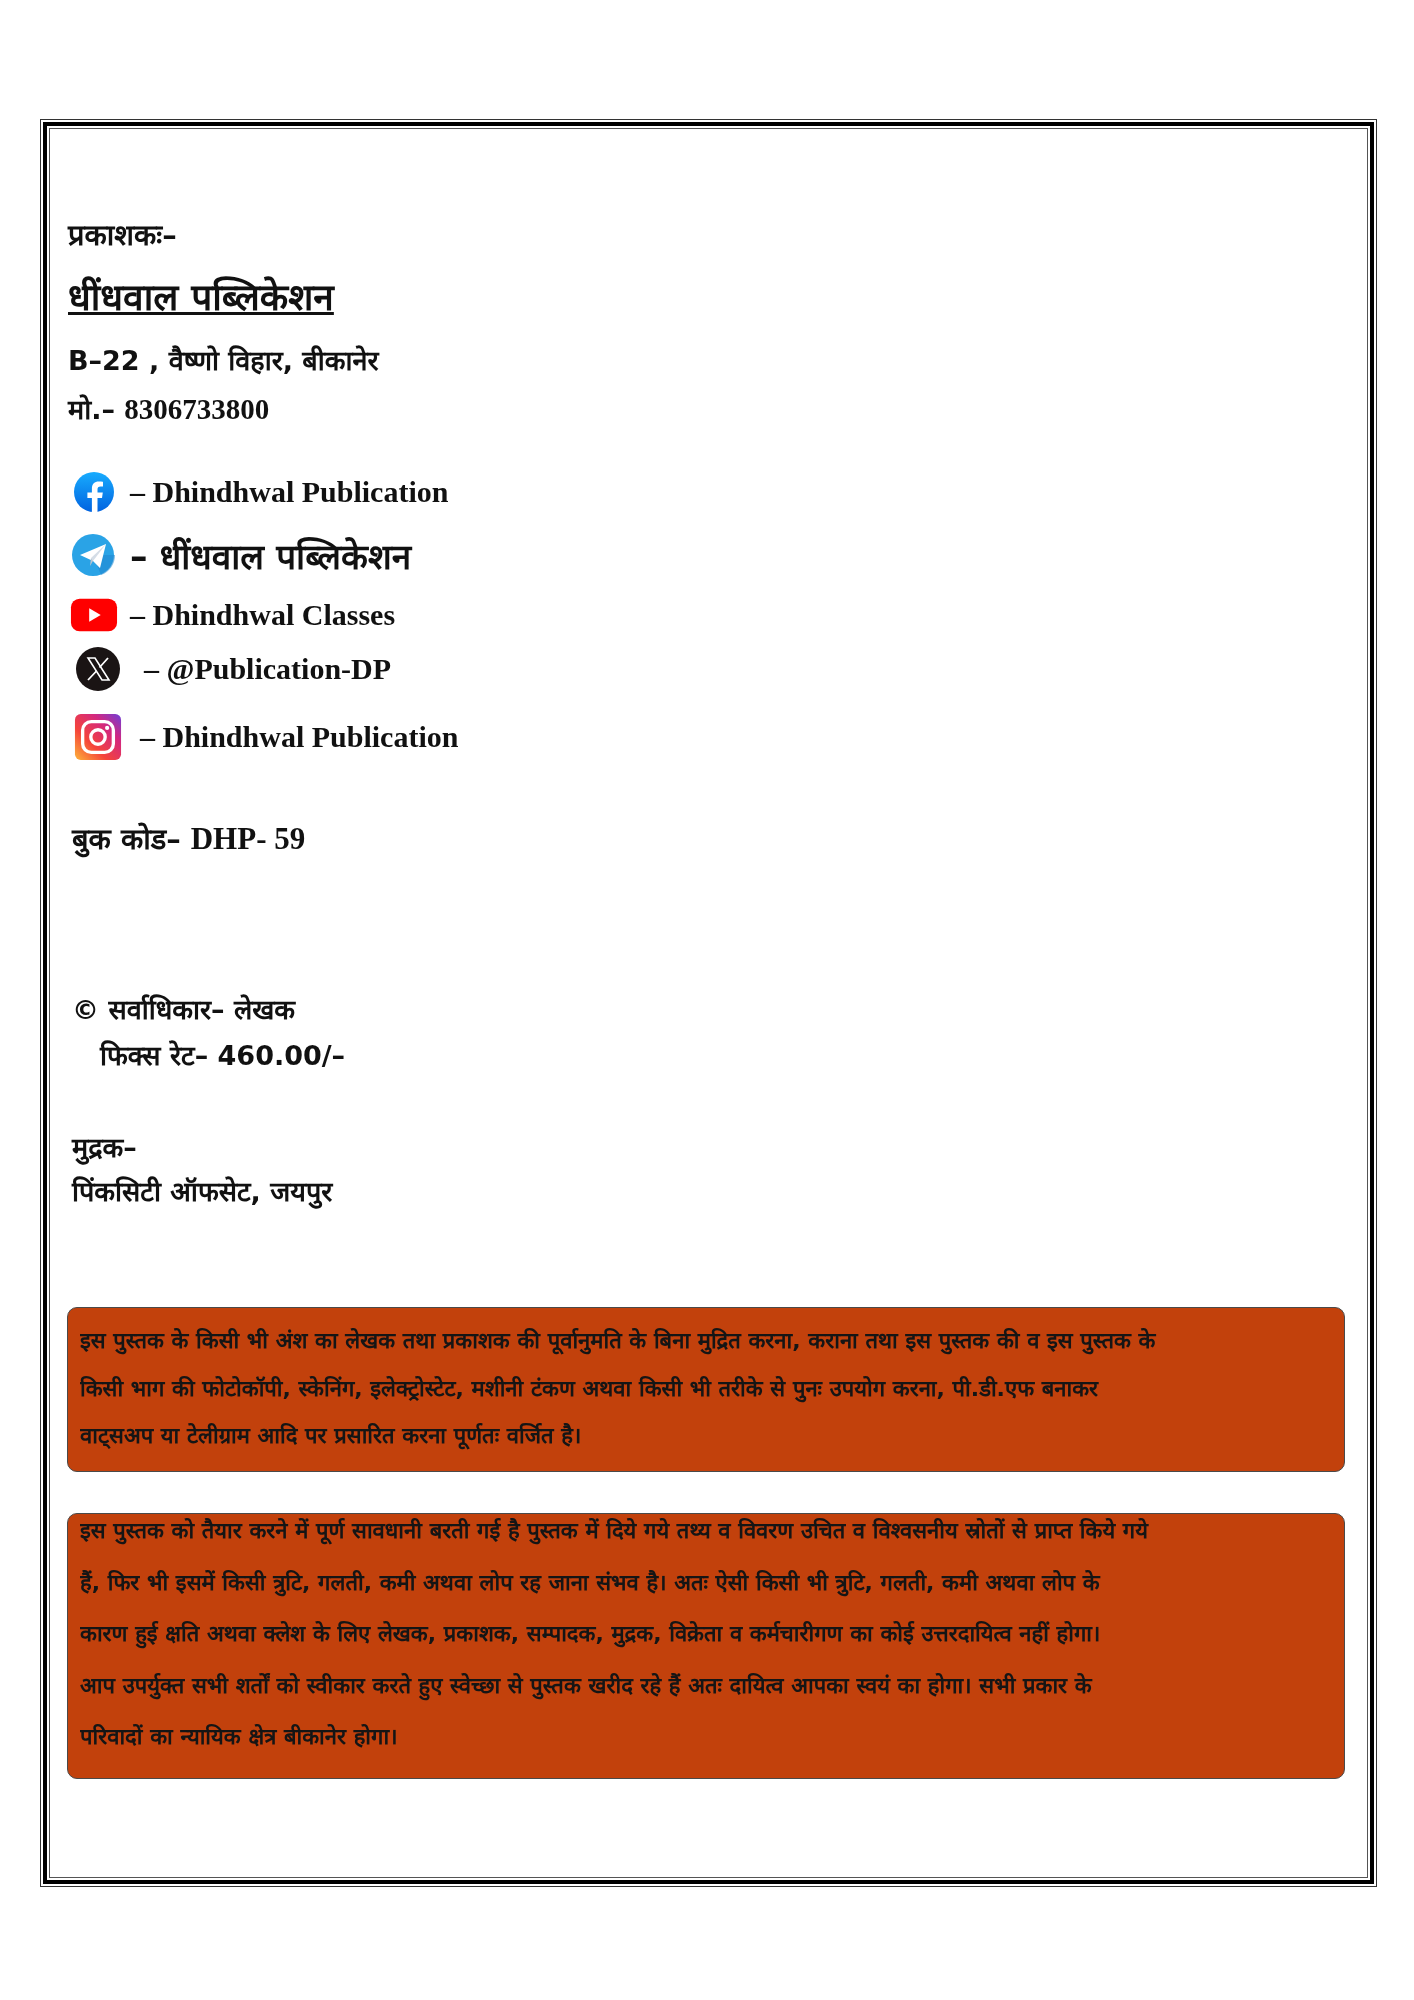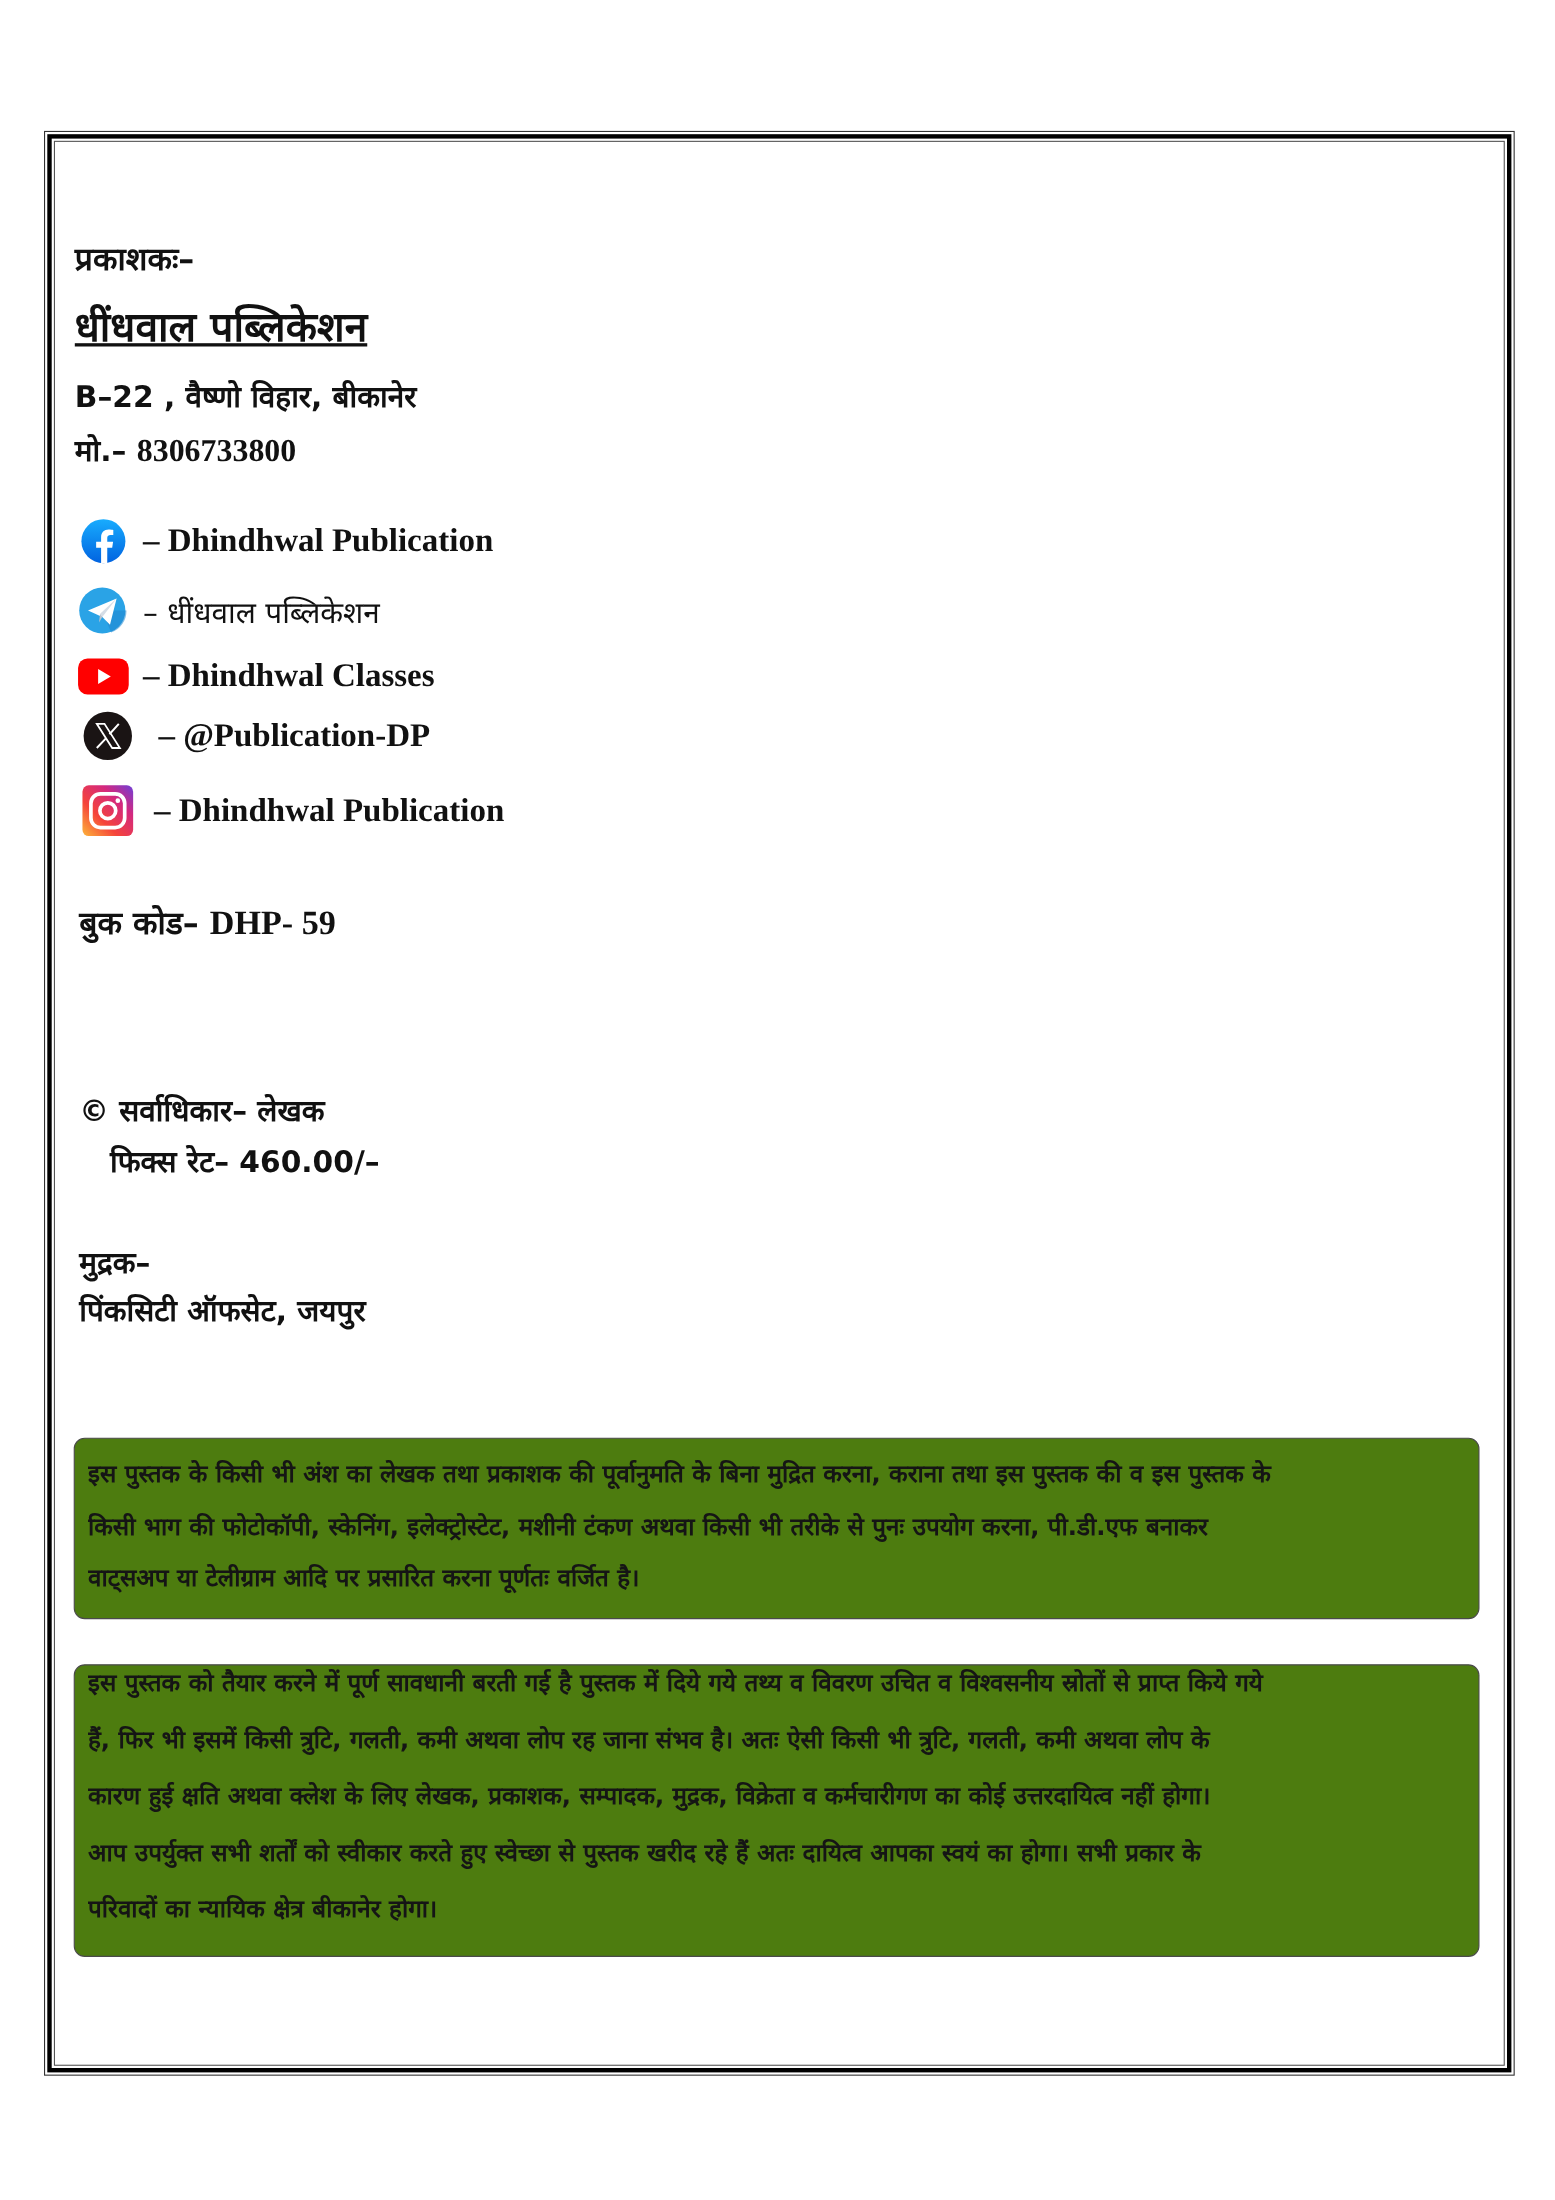--- a/index.html
+++ b/index.html
@@ -57,35 +57,35 @@
     .social-row .icon {
       width: 48px; height: 48px;
       display: flex; align-items: center; justify-content: center;
     }
     .social-row .text {
       font-size: 30px;
       font-weight: bold;
       margin-left: 12px;
       white-space: nowrap;
     }
-    .social-row .text.deva { font-size: 27px; font-weight: normal; }
+    .social-row .text.deva { font-size: 35px; font-weight: bold; }
 
     .book-code { left: 72px; top: 818px; font-size: 29px; }
     .book-code .code { font-family: "Liberation Serif", serif; font-size: 31px; margin-left: 10px; }
 
     .copyright { left: 72px; top: 990px; font-size: 27px; }
     .price { left: 100px; top: 1036px; font-size: 27px; }
     .printer-label { left: 72px; top: 1128px; font-size: 27px; }
     .printer-name { left: 72px; top: 1172px; font-size: 27px; }
 
     .notice-box {
       position: absolute;
       left: 67px;
       width: 1278px;
-      background: #4d7c0f;
+      background: #c2410c;
       border: 1.5px solid #4a4a4a;
       border-radius: 10px;
       box-sizing: border-box;
       padding: 0 12px;
     }
     .notice-box .line {
       font-size: 22px;
       font-weight: bold;
       white-space: nowrap;
       overflow: hidden;

